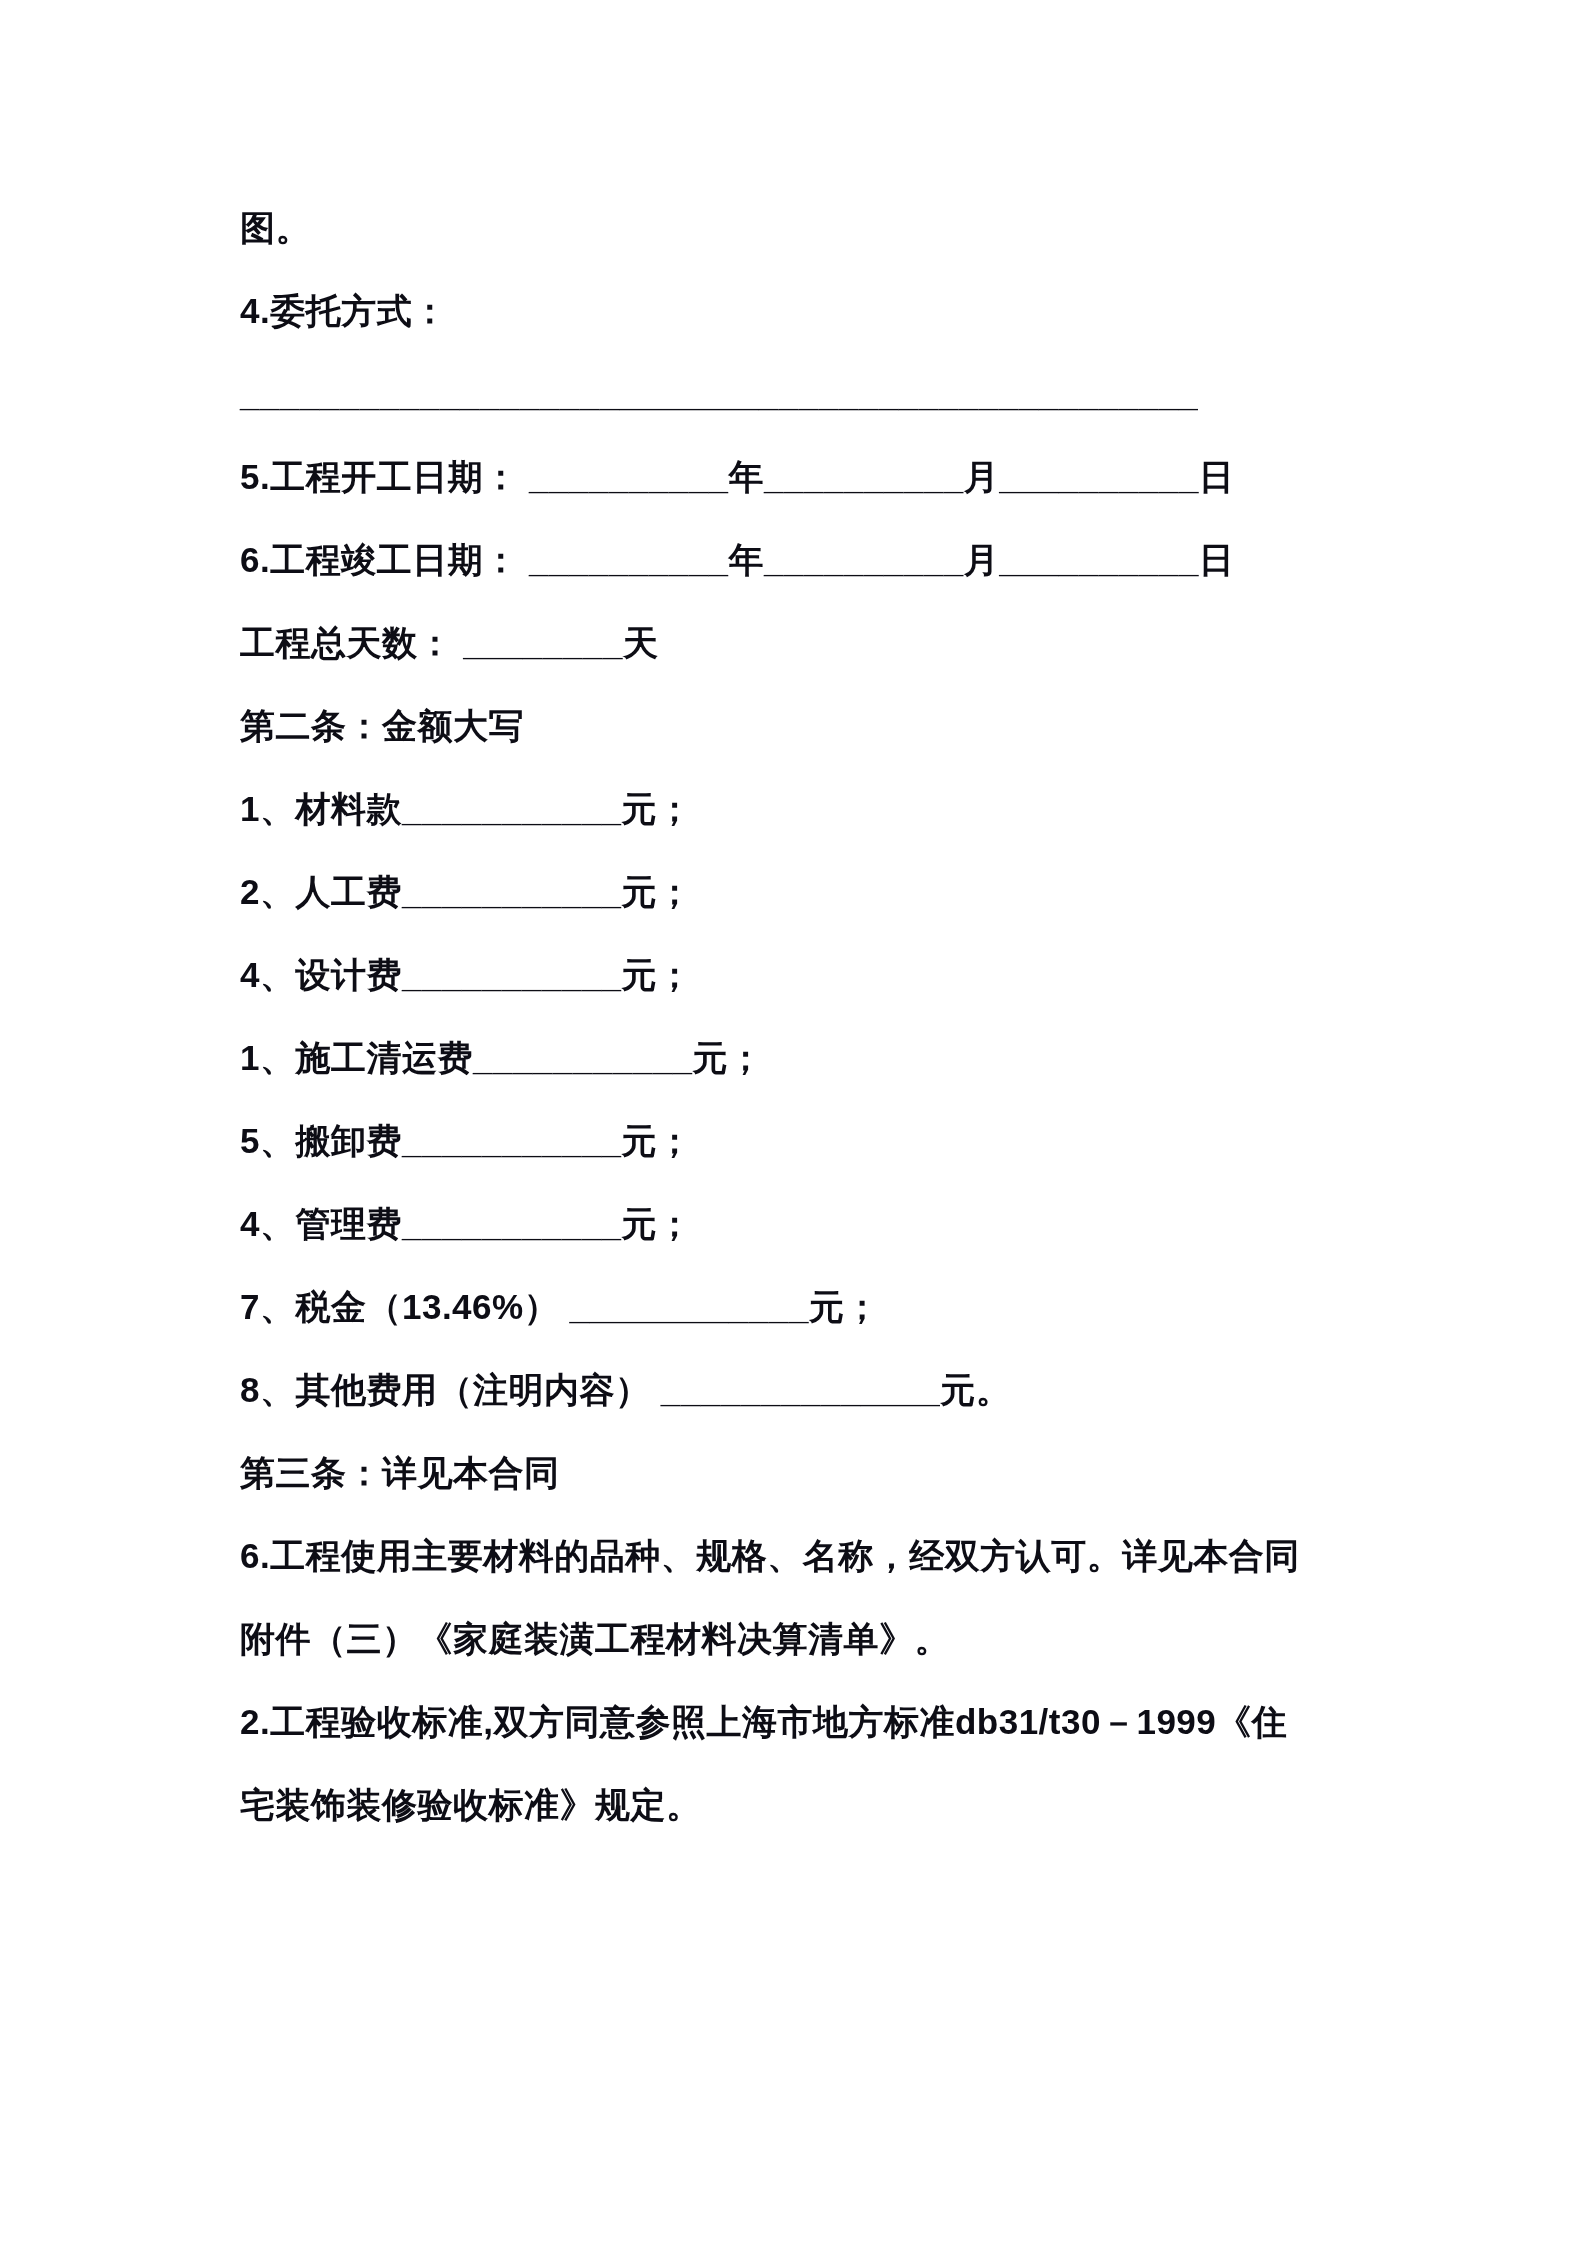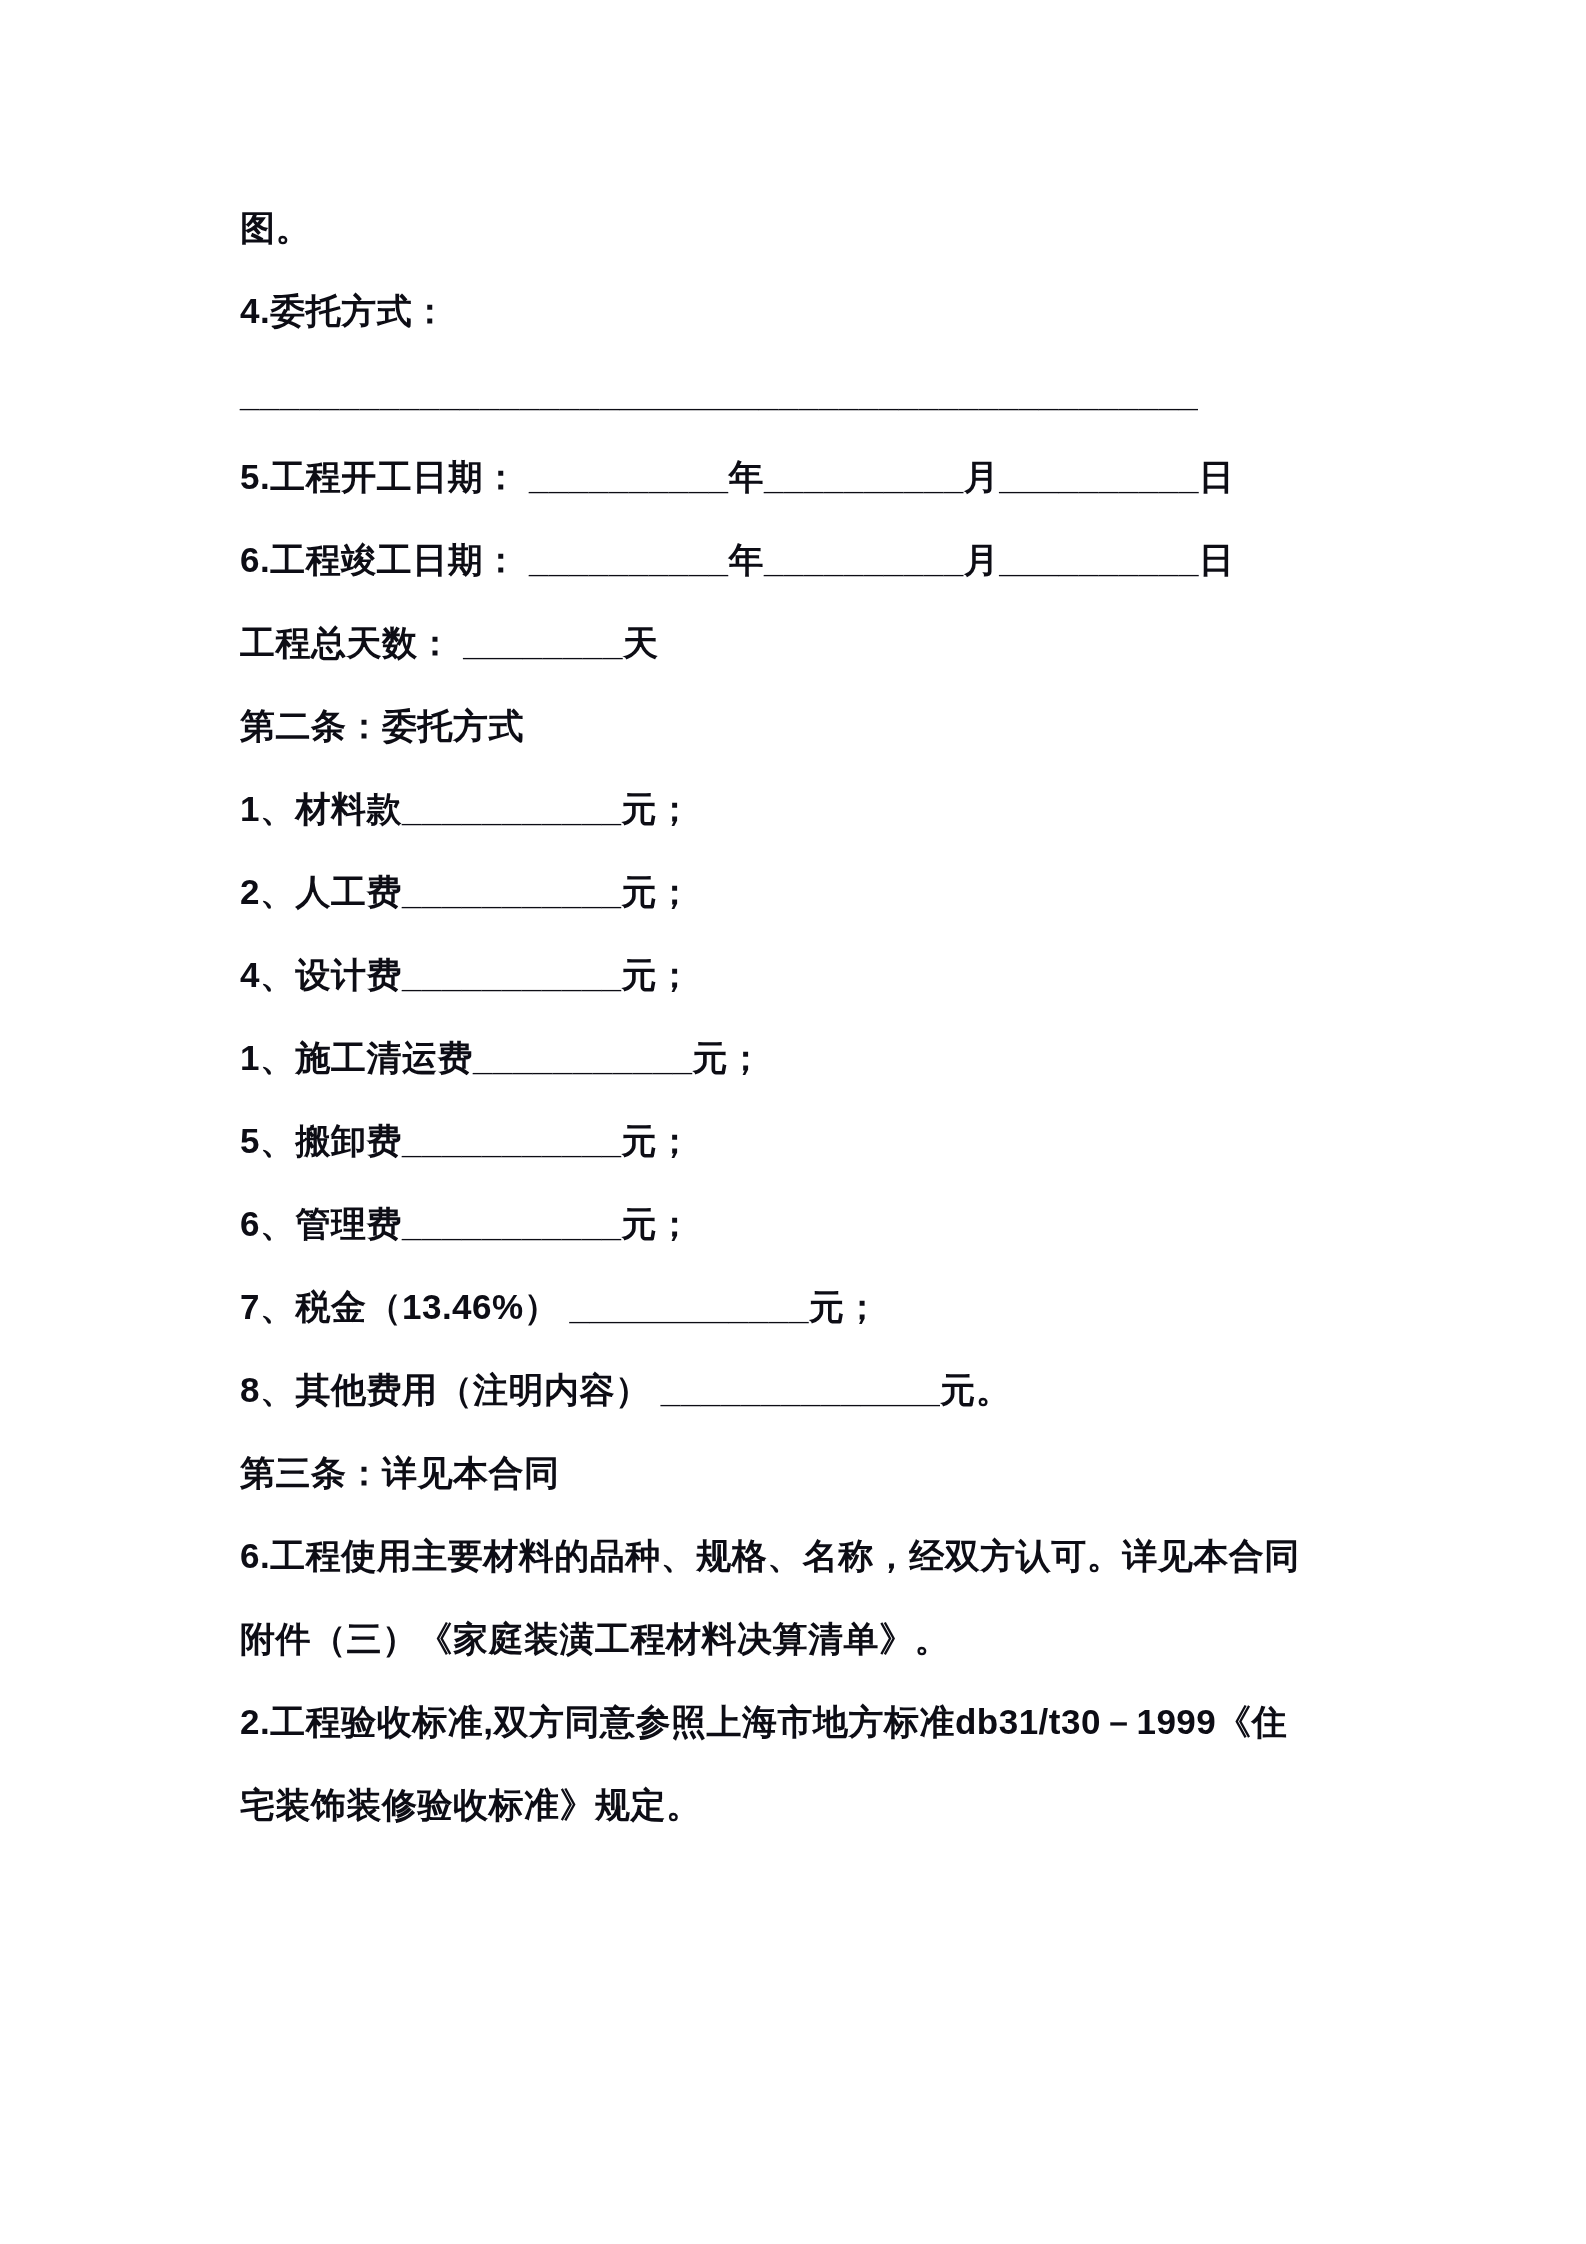--- a/index.html
+++ b/index.html
@@ -33,27 +33,27 @@
 </head>
 <body>
 
 <div class="page">
   <div class="line">图。</div>
   <div class="line">4.委托方式：</div>
   <div class="line">________________________________________________</div>
   <div class="line">5.工程开工日期： __________年__________月__________日</div>
   <div class="line">6.工程竣工日期： __________年__________月__________日</div>
   <div class="line">工程总天数： ________天</div>
-  <div class="line">第二条：委托方式</div>
+  <div class="line">第二条：金额大写</div>
   <div class="line">1、材料款___________元；</div>
   <div class="line">2、人工费___________元；</div>
   <div class="line">4、设计费___________元；</div>
   <div class="line">1、施工清运费___________元；</div>
   <div class="line">5、搬卸费___________元；</div>
-  <div class="line">6、管理费___________元；</div>
+  <div class="line">4、管理费___________元；</div>
   <div class="line">7、税金（13.46%） ____________元；</div>
   <div class="line">8、其他费用（注明内容） ______________元。</div>
   <div class="line">第三条：详见本合同</div>
   <div class="line">6.工程使用主要材料的品种、规格、名称，经双方认可。详见本合同</div>
   <div class="line">附件（三）《家庭装潢工程材料决算清单》。</div>
   <div class="line">2.工程验收标准,双方同意参照上海市地方标准db31/t30－1999《住</div>
   <div class="line">宅装饰装修验收标准》规定。</div>
 </div>
 
 </body></html>

